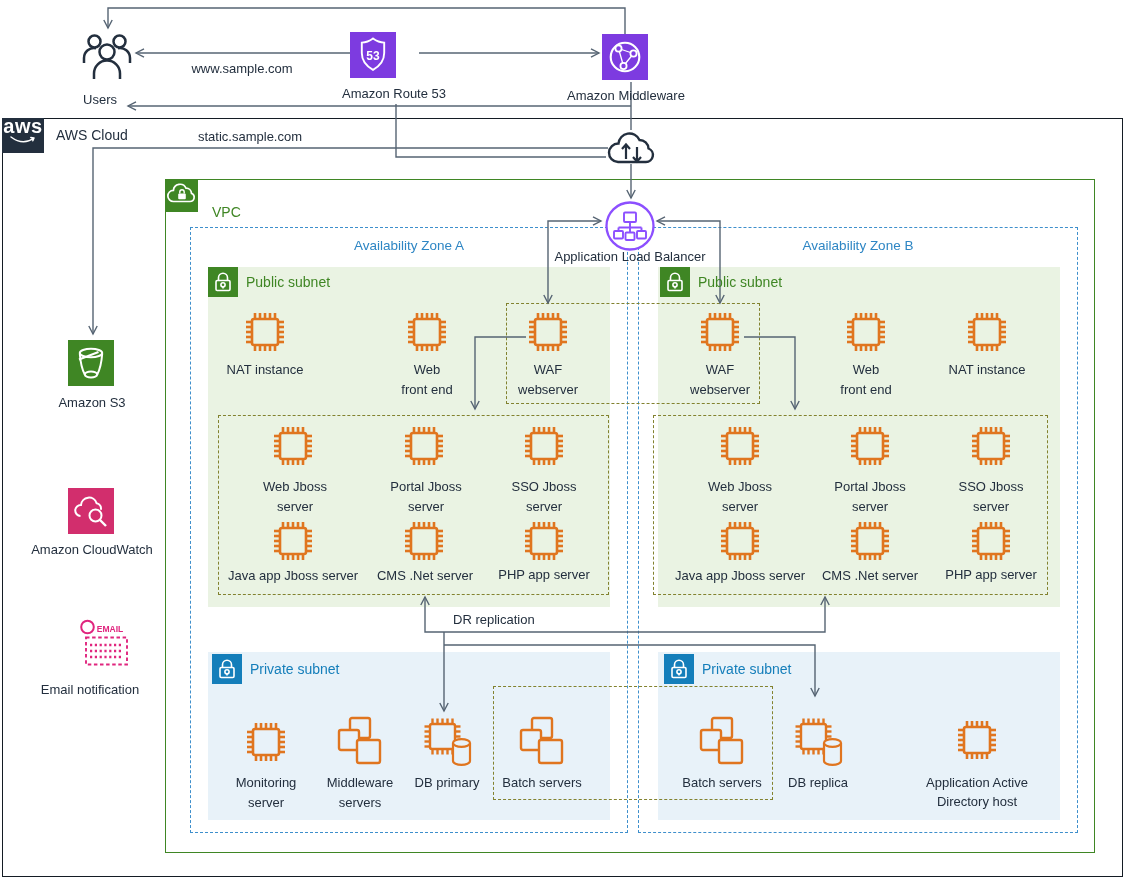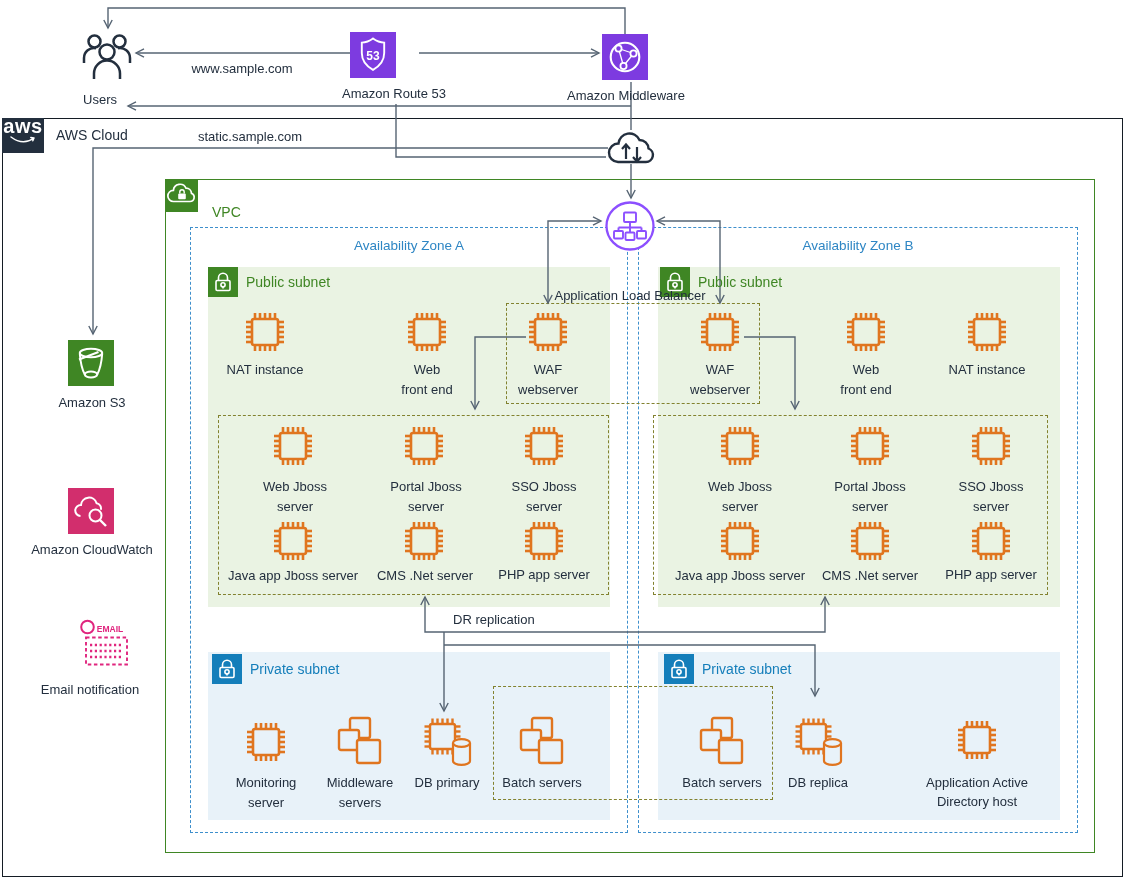--- a/index.html
+++ b/index.html
@@ -179,21 +179,21 @@
     <div class="node-icon" style="left: 604px; top: 200px; width: 52px; height: 52px;"><svg width="52" height="52" viewBox="0 0 52 52">
         <circle cx="26" cy="26" r="23.5" fill="#fff" stroke="#8C4FFF" stroke-width="2.3"></circle>
    <g stroke="#8C4FFF" stroke-width="1.9" fill="none">
    <rect x="20" y="12.5" width="12" height="9.5" rx="1"></rect>
    <path d="M26,22 V27.5 M14.5,27.5 H37.5 M14.5,27.5 V31 M37.5,27.5 V31 M26,27.5 V32.5"></path>
    <rect x="10" y="31" width="9" height="7.5" rx="1"></rect>
           <rect x="21.5" y="32.5" width="9" height="7.5" rx="1"></rect>
           <rect x="33" y="31" width="9" height="7.5" rx="1"></rect>
         </g>
       </svg></div>
-    <div class="lbl c" style="left: 630px; top: 249px; margin-top: 39px;">Application Load Balancer</div>
+    <div class="lbl c" style="left: 630px; top: 249px;">Application Load Balancer</div>
     <div class="node-icon" style="left: 68px; top: 340px; width: 46px; height: 46px;"><svg width="46" height="46" viewBox="0 0 46 46">
         <rect width="46" height="46" fill="#3F8624"></rect>
    <g stroke="#fff" stroke-width="2" fill="none">
    <ellipse cx="23" cy="13" rx="11.2" ry="4.3"></ellipse>
    <path d="M11.8,13.8 C12.4,22 14.6,30.5 16.8,34.6"></path>
           <path d="M34.2,13.8 C33.6,22 31.4,30.5 29.2,34.6"></path>
    <ellipse cx="23" cy="34.5" rx="6.2" ry="2.9"></ellipse>
           <path d="M11,19.5 L30.5,12"></path>
         </g>
       </svg></div>

